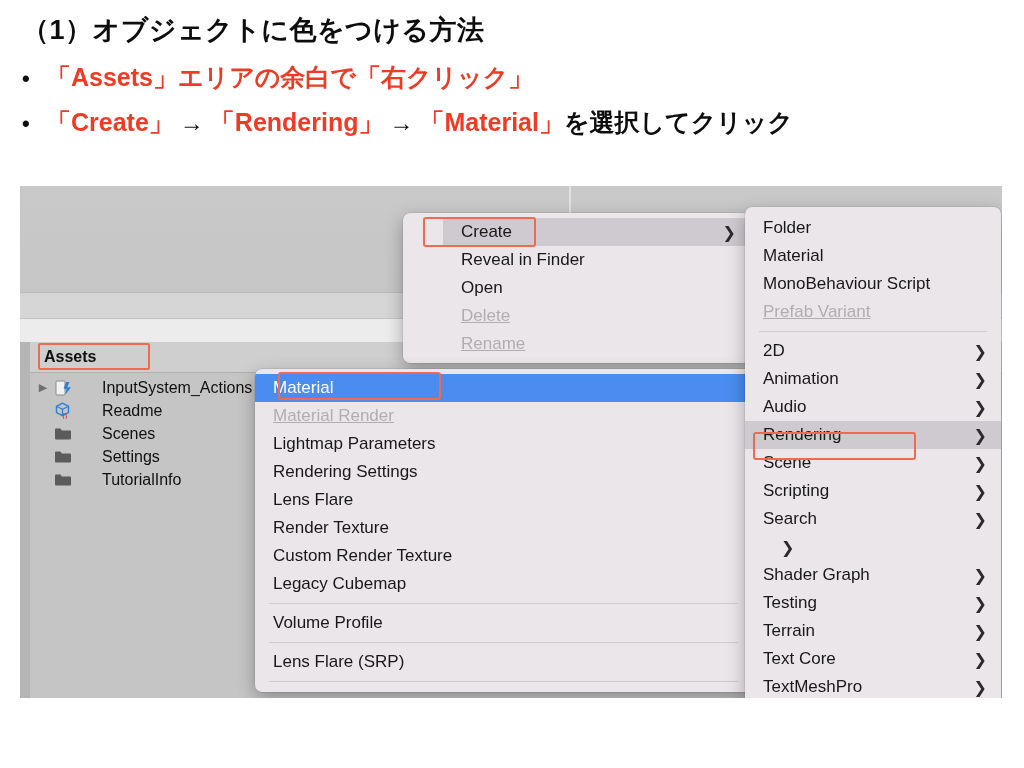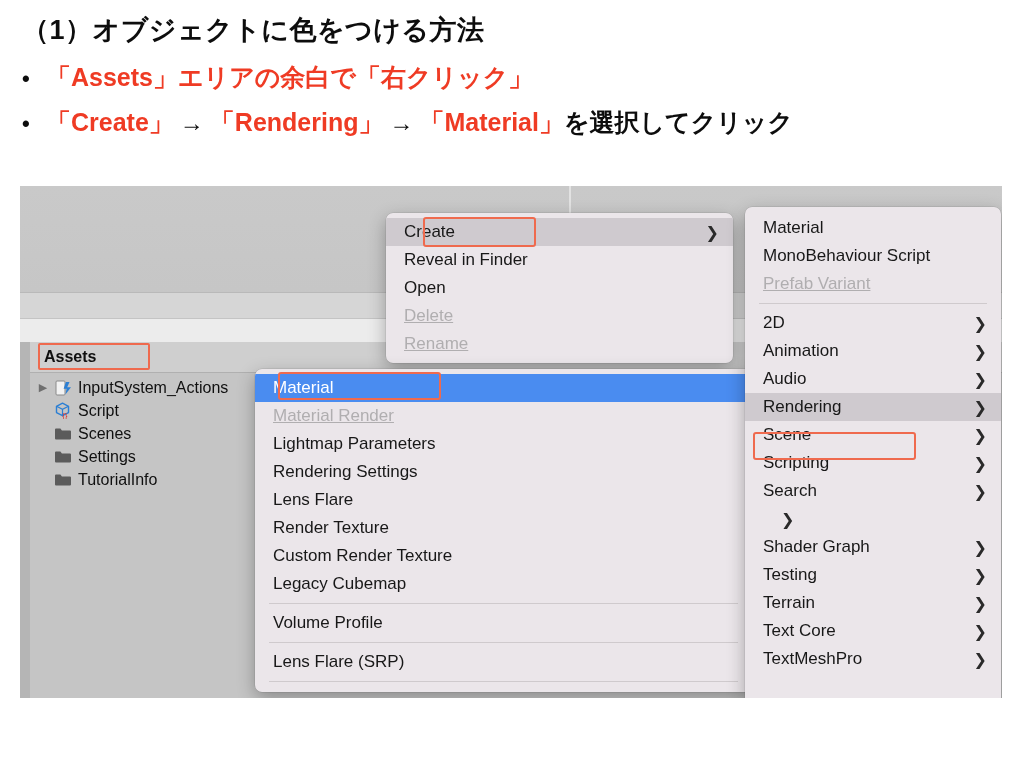--- a/index.html
+++ b/index.html
@@ -116,21 +116,21 @@
     display:flex;justify-content:center;align-items:center;
     color:#6f6f6f;font-size:11px;
   }
   .tree-indent{width:18px;}
   .ico{
     width:22px;height:18px;
     display:flex;align-items:center;justify-content:center;
     margin-right:4px;
   }
   .ico svg{display:block;}
-  .tree-label{line-height:1;}
+  .tree-label{line-height:1;margin-left:24px;}
 
   
   .menu{
     position:absolute;
     background:#ebe6ea;
     border-radius:7px;
     box-shadow:0 6px 18px rgba(0,0,0,.30),0 0 0 .5px rgba(0,0,0,.12);
     padding:5px 0;
     box-sizing:border-box;
     overflow:hidden;
@@ -152,21 +152,21 @@
   .mi .chev{
     font-size:16px;font-weight:bold;color:#2a2a2a;
     margin-left:18px;
   }
   .mi-sep{
     height:1px;background:#cfcacd;margin:5px 14px;
   }
 
   
   #ctx-menu{
-    left:366px;top:27px;width:347px;
+    left:383px;top:27px;width:347px;padding-left:40px;
   }
   
   #create-menu{
     left:235px;top:183px;width:497px;
   }
   
   #cat-menu{
     left:725px;top:21px;width:256px;height:497px;
     padding-top:7px;
   }
@@ -235,21 +235,21 @@
 
       <div class="tree-row">
         <span class="tree-indent"></span>
         <span class="ico">
           <svg width="18" height="17" viewBox="0 0 18 17">
             <path d="M8.5 1.2 L14.5 4.3 L14.5 10.6 L8.5 13.7 L2.5 10.6 L2.5 4.3 Z" fill="none" stroke="#2b7fd4" stroke-width="1.4" stroke-linejoin="round"></path>
             <path d="M2.5 4.3 L8.5 7.4 L14.5 4.3 M8.5 7.4 L8.5 13.7" fill="none" stroke="#2b7fd4" stroke-width="1.2"></path>
             <text x="8.2" y="15.6" font-size="8" fill="#e0302a" font-family="'Liberation Sans',sans-serif">{}</text>
           </svg>
         </span>
-        <span class="tree-label">Script</span>
+        <span class="tree-label">Readme</span>
       </div>
 
       <div class="tree-row">
         <span class="tree-indent"></span>
         <span class="ico">
           <svg width="18" height="14" viewBox="0 0 18 14">
             <path d="M1 2.6 a1 1 0 0 1 1-1 h4.4 l1.5 1.8 h8.1 a1 1 0 0 1 1 1 v7.2 a1 1 0 0 1 -1 1 h-14 a1 1 0 0 1 -1 -1 z" fill="#5b5b5b"></path>
           </svg>
         </span>
         <span class="tree-label">Scenes</span>
@@ -327,20 +327,23 @@
     </div>
     <div class="mi-sep"></div>
     <div class="mi">
       <span class="mi-label">Lens Flare (SRP)</span>
     </div>
     <div class="mi-sep"></div>
   </div>
 
   <div class="menu" id="cat-menu">
     <div class="mi">
+      <span class="mi-label">Folder</span>
+    </div>
+    <div class="mi">
       <span class="mi-label">Material</span>
     </div>
     <div class="mi">
       <span class="mi-label">MonoBehaviour Script</span>
     </div>
     <div class="mi disabled">
       <span class="mi-label">Prefab Variant</span>
     </div>
     <div class="mi-sep"></div>
     <div class="mi">

